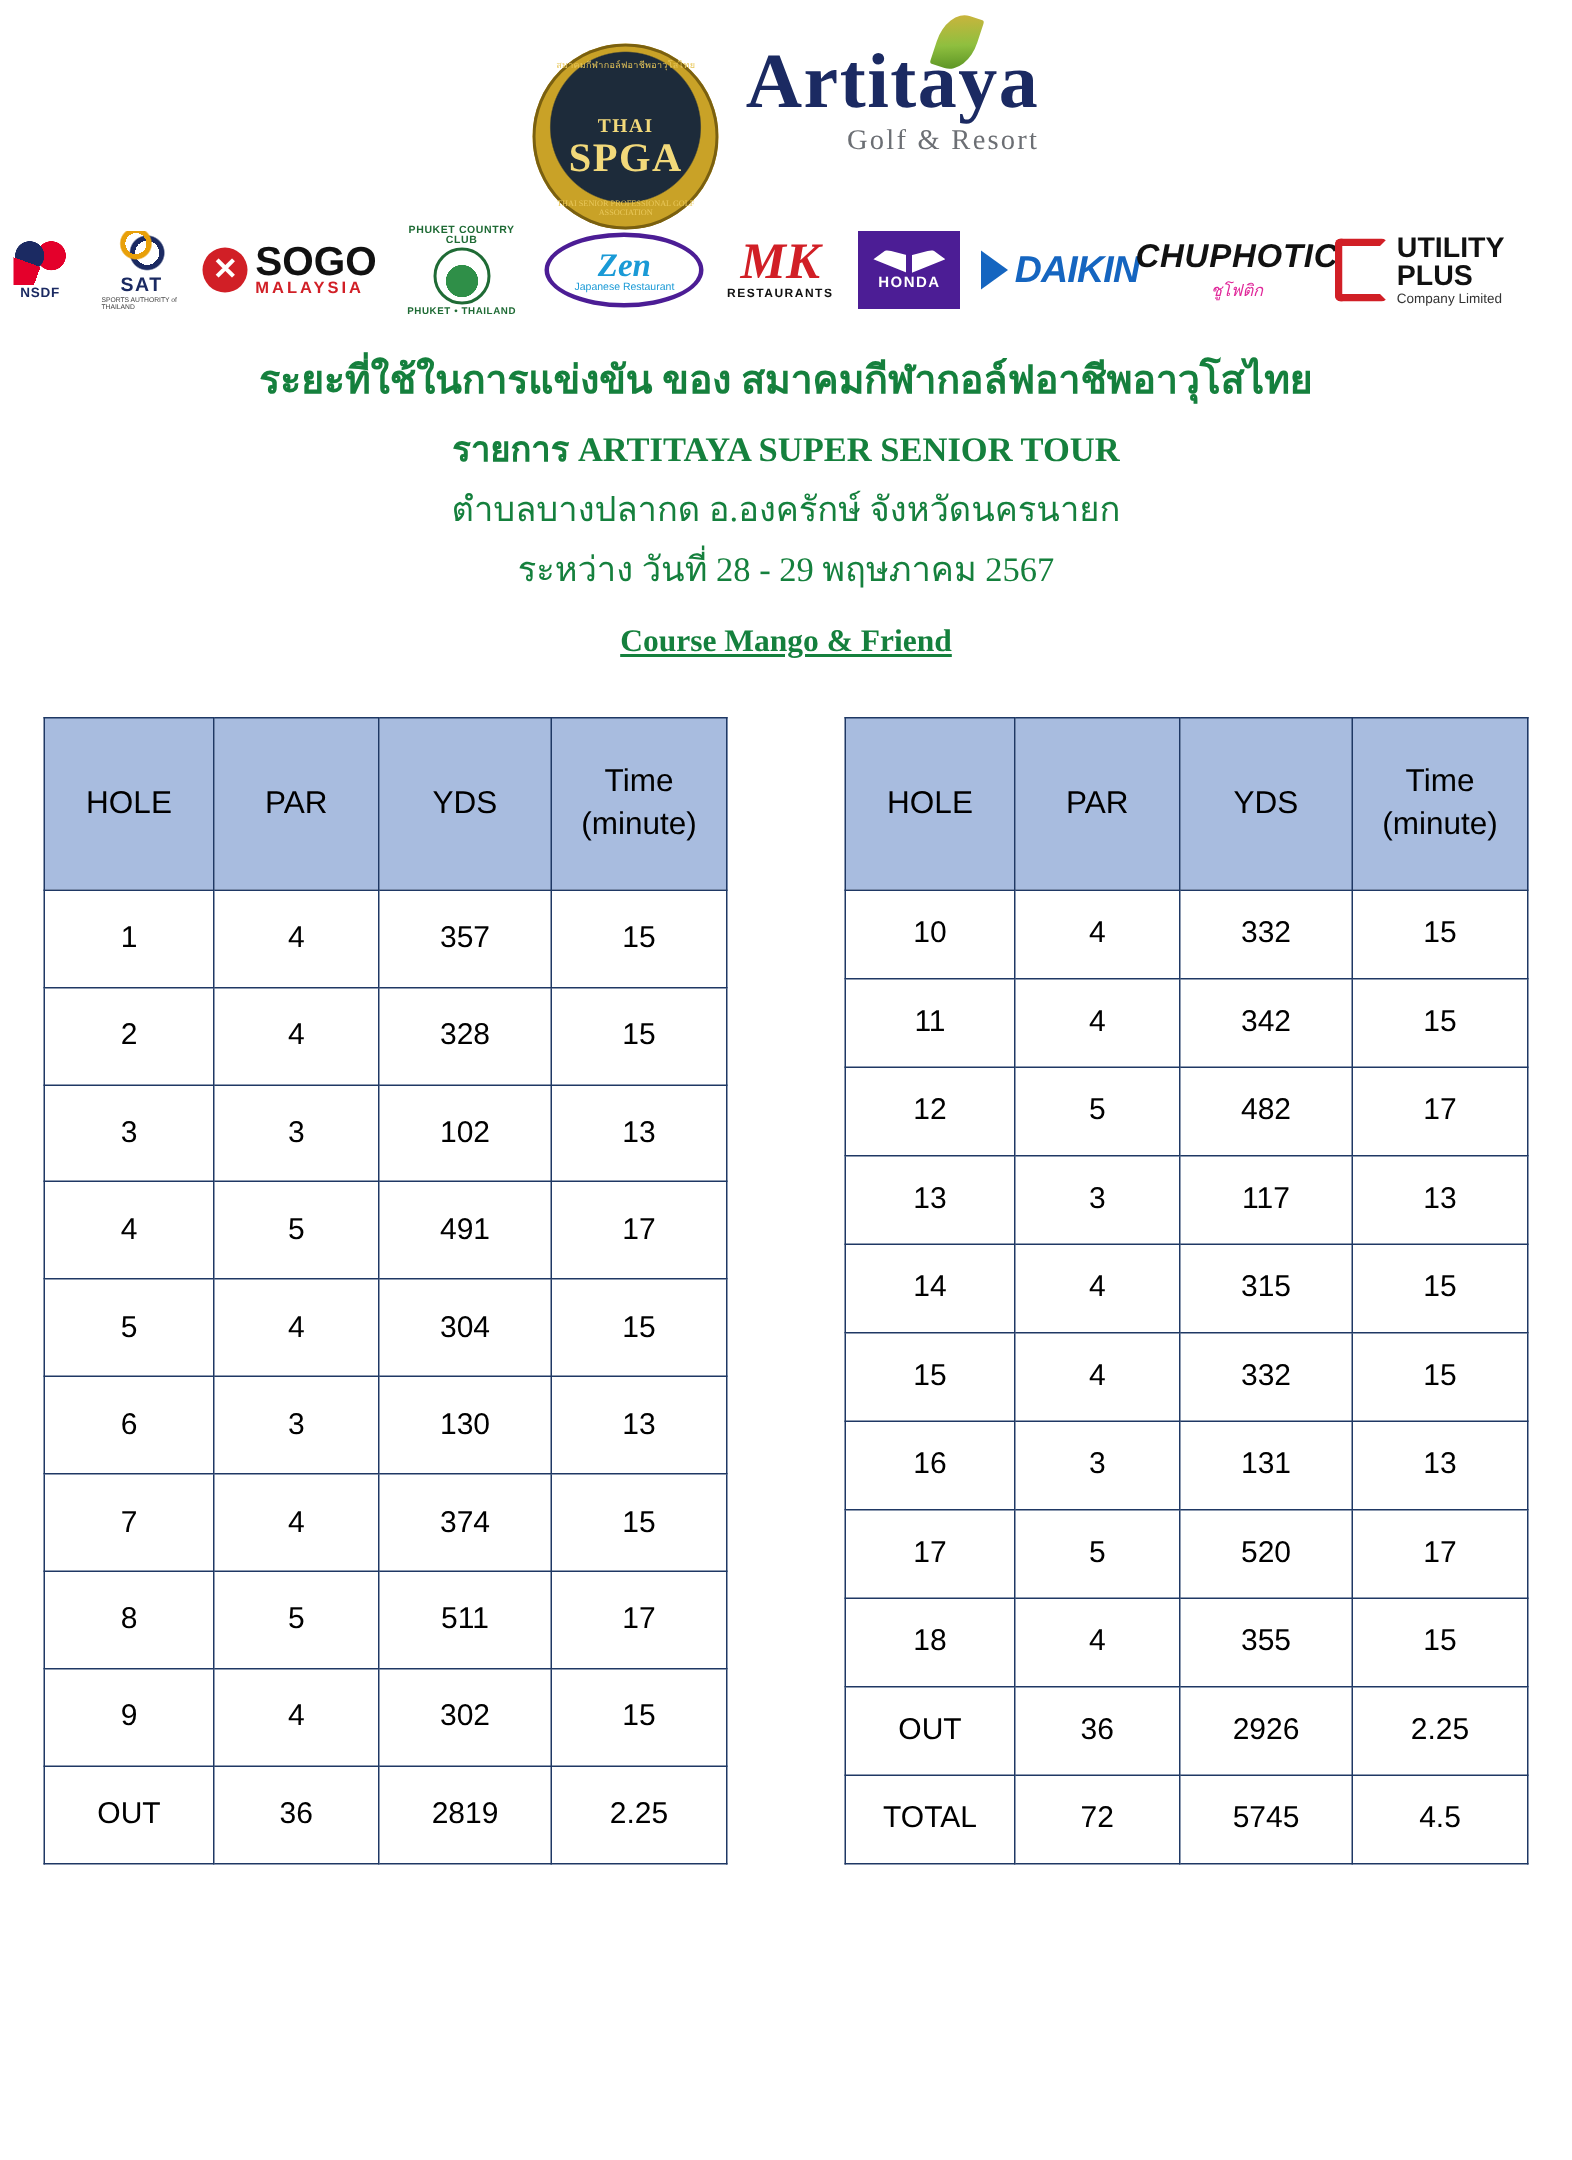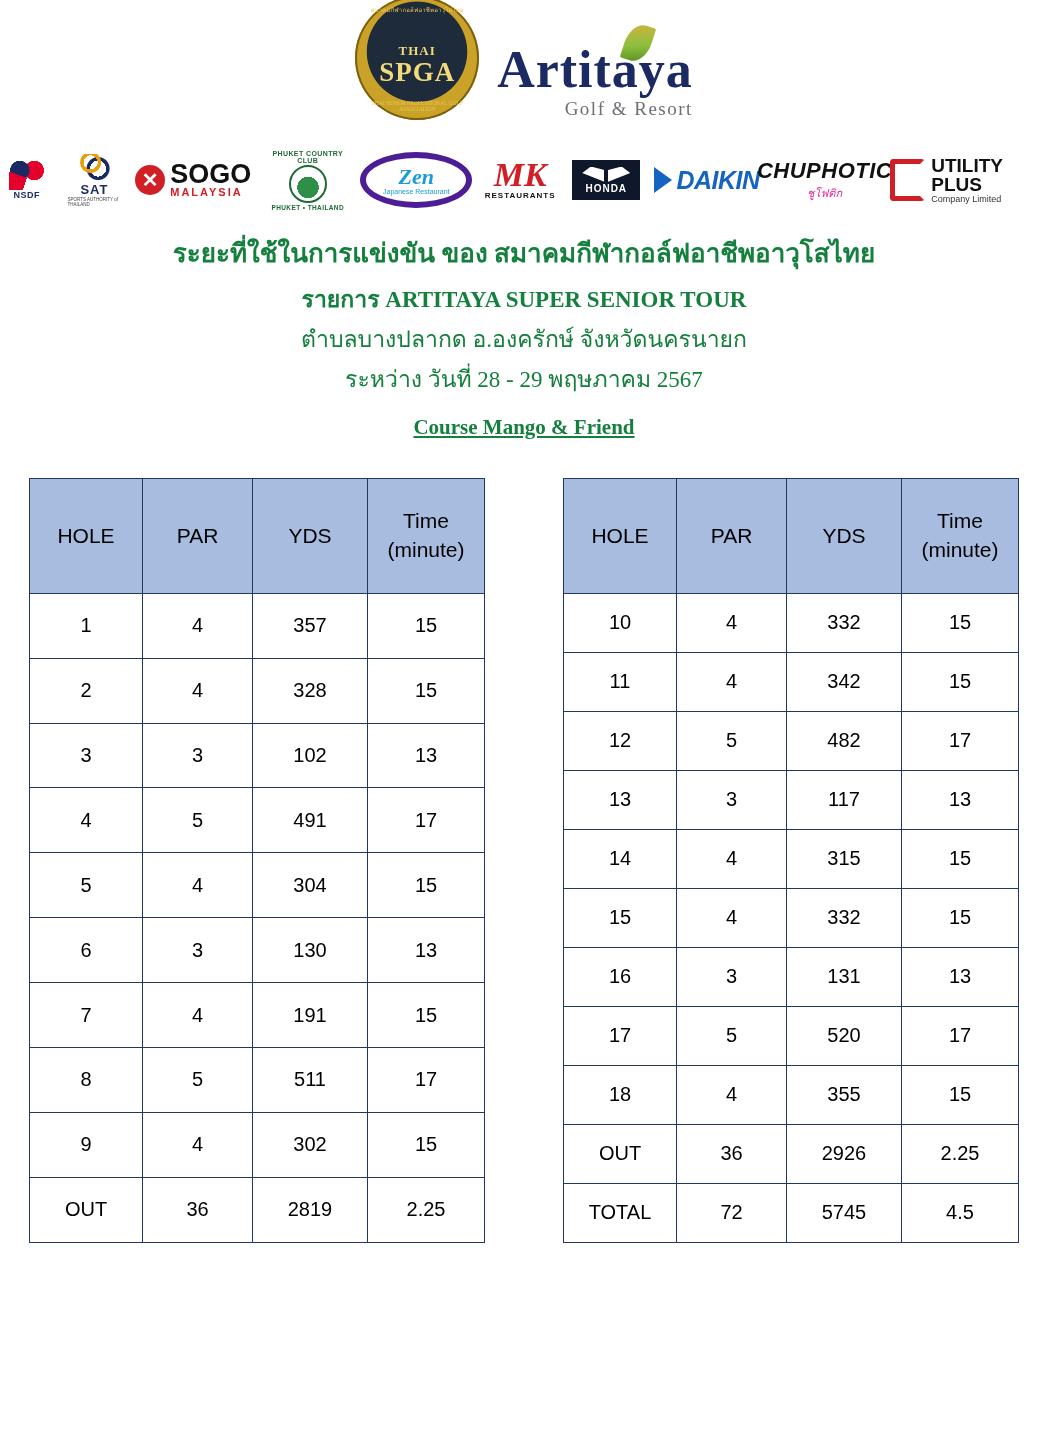--- a/index.html
+++ b/index.html
@@ -17,21 +17,21 @@
   .page {
     position: relative;
     width: 1048px;
     height: 1440px;
     box-sizing: border-box;
   }
 
   
   .main-logos {
     display: flex;
-    align-items: flex-end;
+    align-items: flex-start;
     justify-content: center;
     gap: 18px;
     padding-top: 29px;
     height: 120px;
     box-sizing: border-box;
   }
   .spga-logo {
     width: 124px;
     height: 124px;
     border-radius: 50%;
@@ -171,32 +171,32 @@
     border: 2px solid #1f6b35; margin: 1px auto;
     background: radial-gradient(circle at 50% 60%, #2f8f48 0 40%, #fff 41%);
   }
   .sp-phuket .bot { font-size: 6.5px; letter-spacing: .4px; font-weight: bold;}
   .sp-zen {
     flex-direction: column;
     width: 104px;
   }
   .sp-zen .oval {
     width: 100px; height: 44px; border-radius: 50%;
-    border: 6px solid #4c1d95;
+    border: 3px solid #4c1d95;
     display:flex; align-items:center; justify-content:center; flex-direction:column;
   }
   .sp-zen .word { font-size: 22px; color:#1a9ad6; font-family:"Liberation Serif",serif; font-style: italic; font-weight: bold; line-height:1;}
   .sp-zen .sub { font-size: 7px; color:#1a9ad6; }
   .sp-mk {
     flex-direction: column; width: 82px; text-align:center;
   }
   .sp-mk .word { font-size: 34px; font-weight: bold; font-style: italic; color: #d11f26; line-height: .9; font-family:"Liberation Serif",serif;}
   .sp-mk .sub { font-size: 8px; font-weight:bold; color:#111; letter-spacing:1px;}
   .sp-honda {
-    width: 74px; height: 40px; background:#0f172a; color:#fff;
+    width: 74px; height: 52px; background:#4c1d95; color:#fff;
     flex-direction: column;
   }
   .sp-honda .wing {
     width: 48px; height: 16px;
     background:
       linear-gradient(to right, #fff 0 46%, transparent 46% 54%, #fff 54% 100%);
     clip-path: polygon(0 40%, 18% 0, 50% 25%, 82% 0, 100% 40%, 50% 100%);
   }
   .sp-honda .txt { font-size: 10px; font-weight: bold; letter-spacing: 1px;}
   .sp-daikin {
@@ -422,21 +422,21 @@
         </tr>
         <tr>
           <td>6</td>
           <td>3</td>
           <td>130</td>
           <td>13</td>
         </tr>
         <tr>
           <td>7</td>
           <td>4</td>
-          <td>191</td>
+          <td>374</td>
           <td>15</td>
         </tr>
         <tr>
           <td>8</td>
           <td>5</td>
           <td>511</td>
           <td>17</td>
         </tr>
         <tr>
           <td>9</td>

